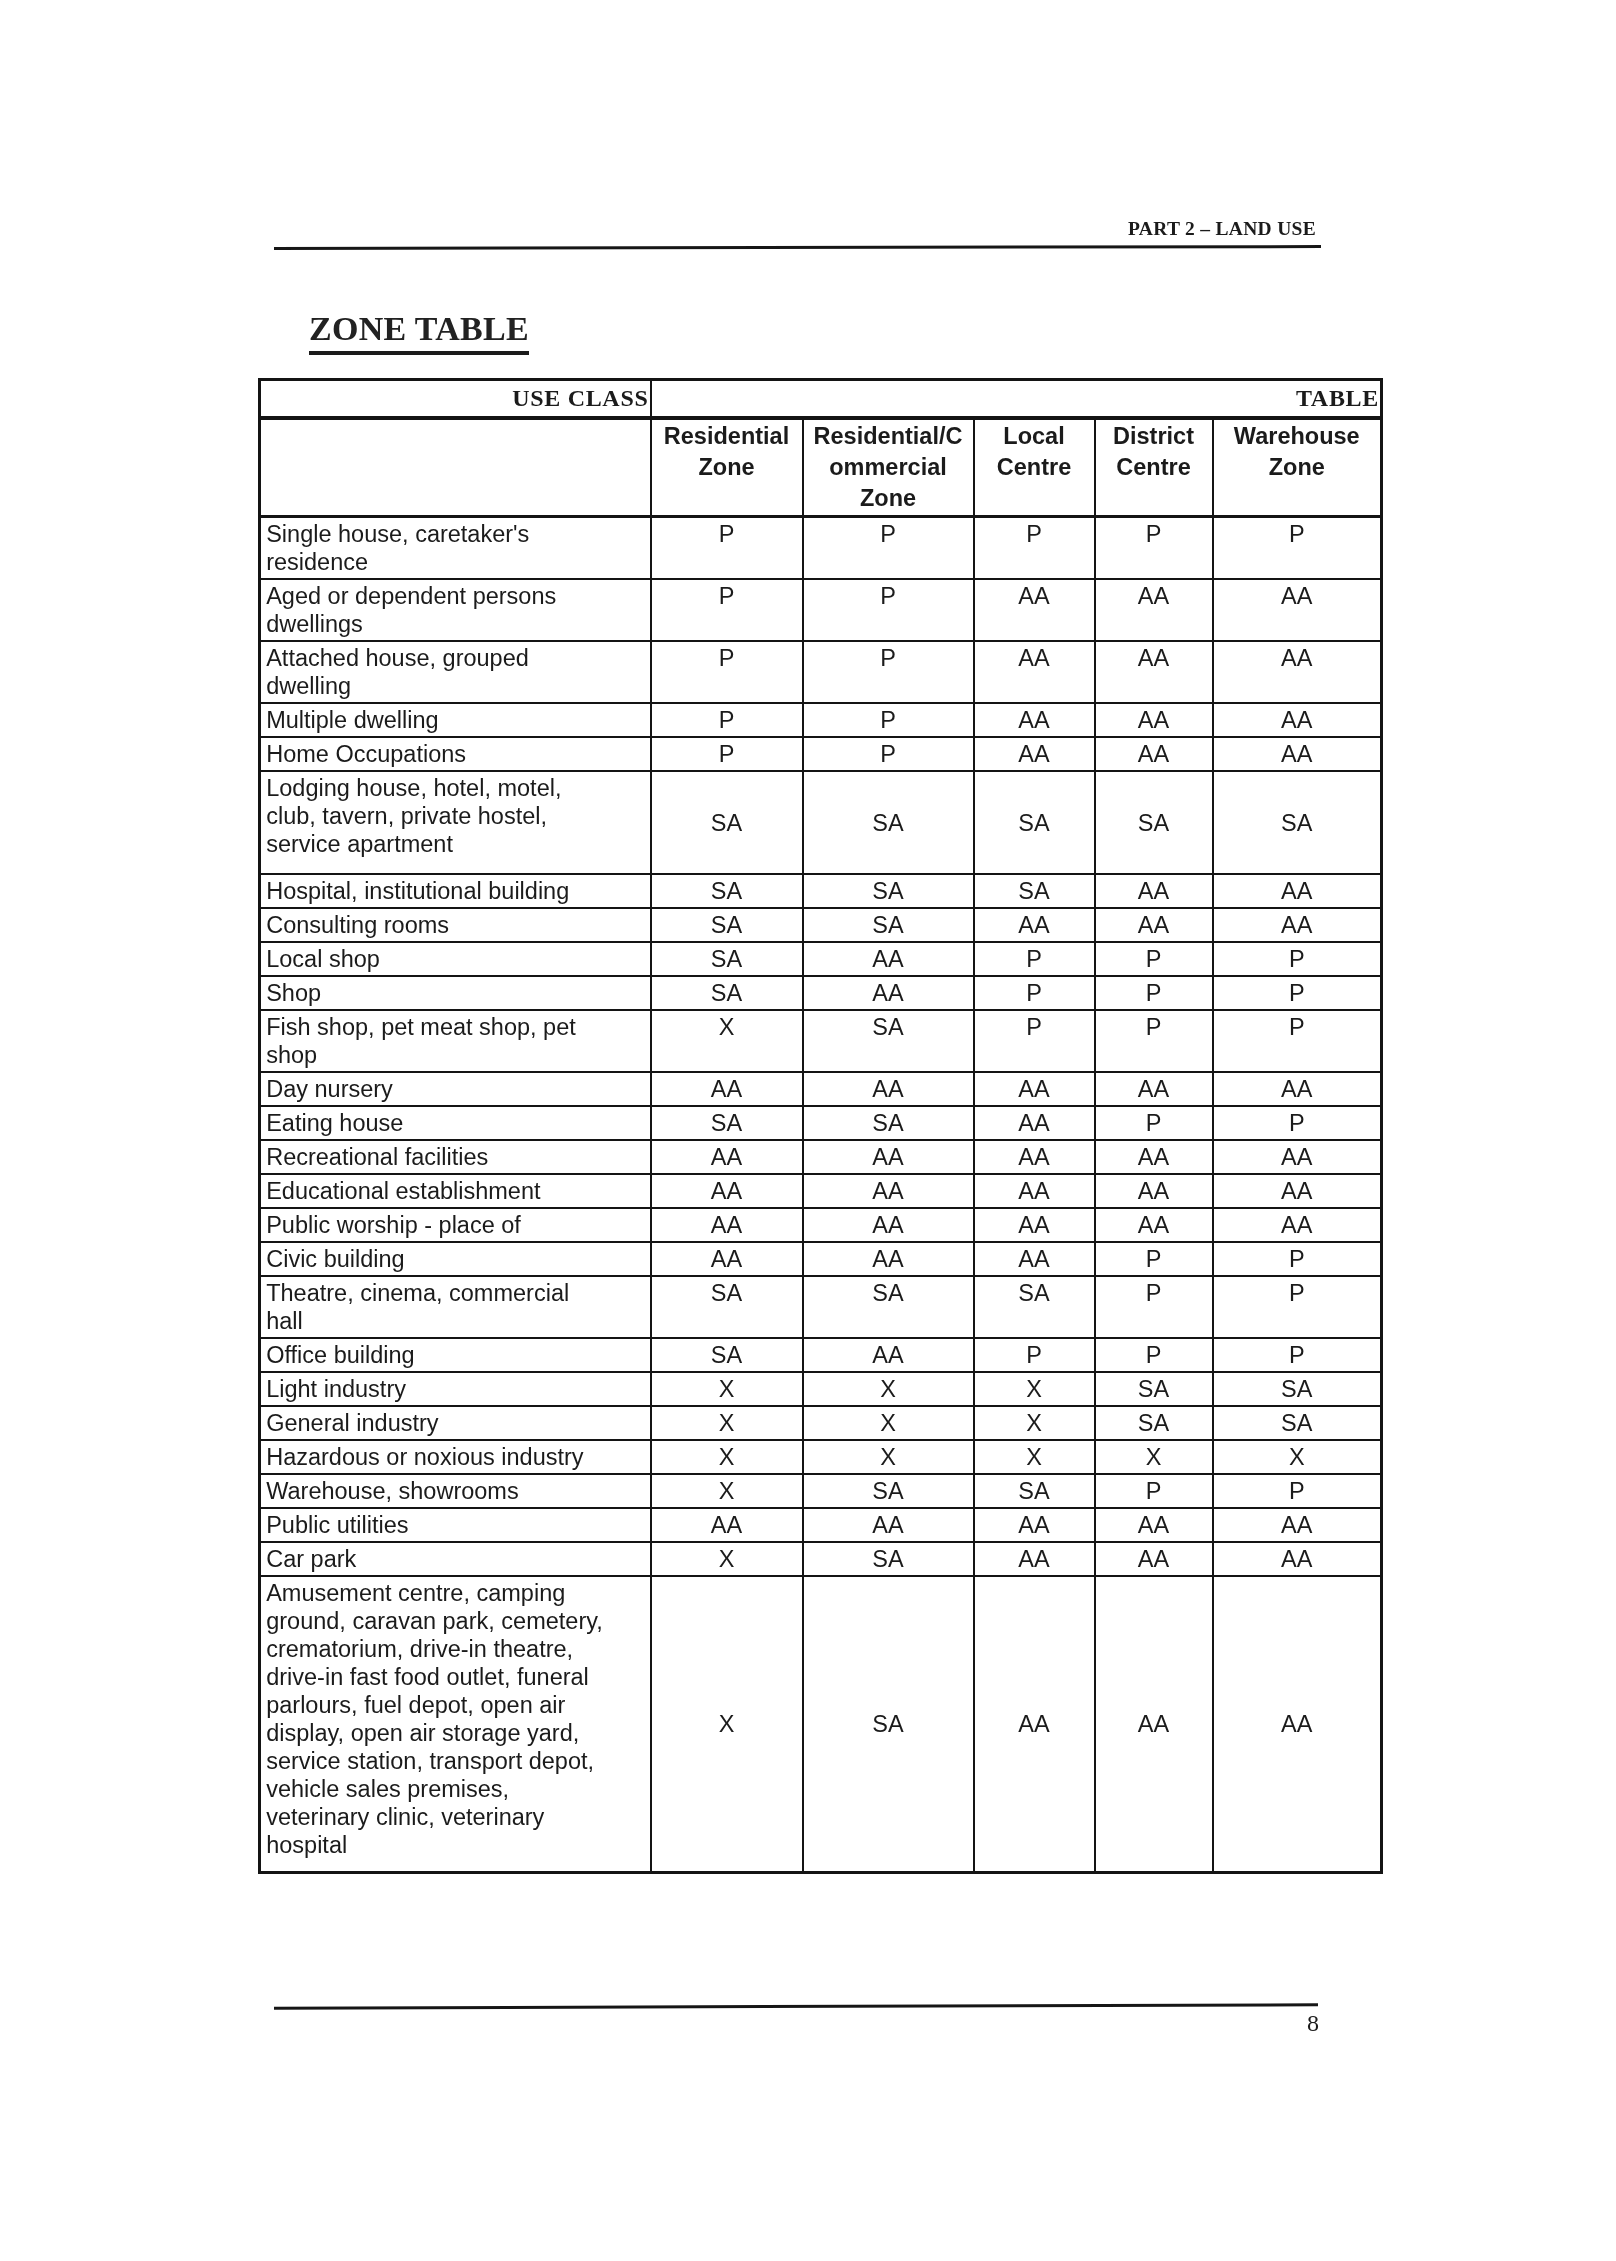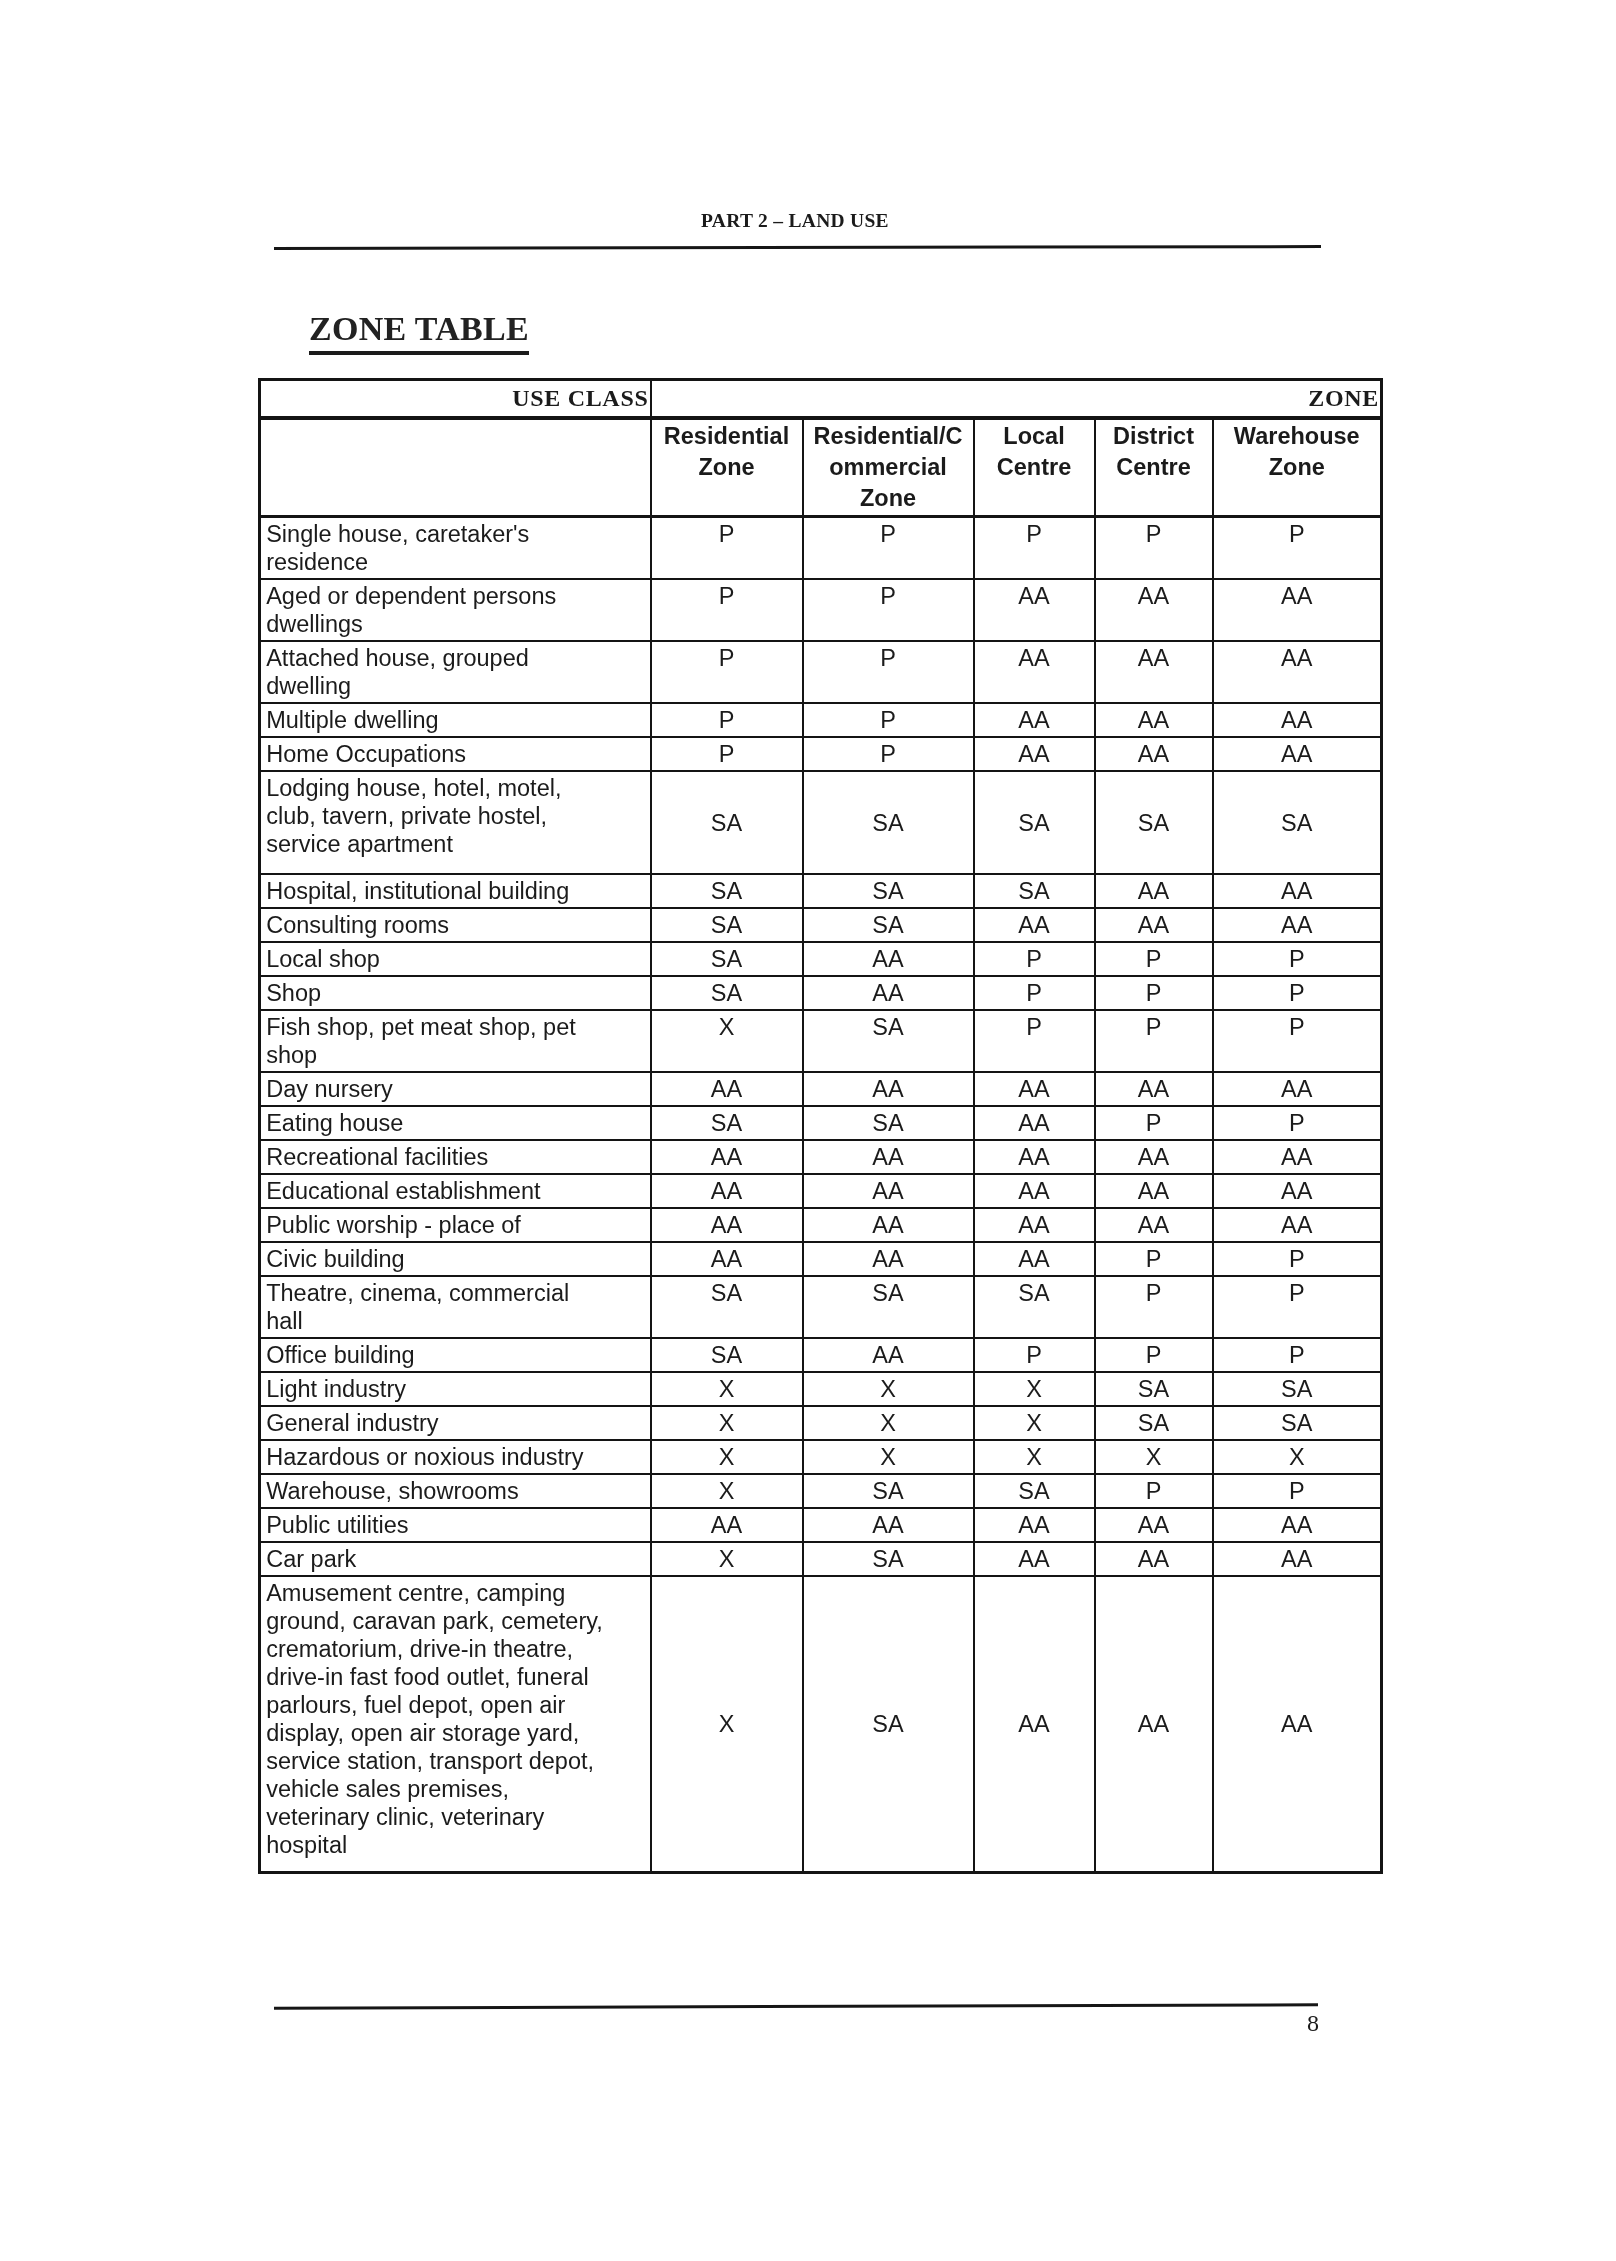--- a/index.html
+++ b/index.html
@@ -11,24 +11,24 @@
     position: relative;
     width: 1616px;
     height: 2261px;
     background: #ffffff;
     color: #1b1b1b;
     overflow: hidden;
     font-family: "Liberation Sans", sans-serif;
   }
   .running-header {
     position: absolute;
-    top: 210px;
+    top: 218px;
     left: 274px;
     right: 300px;
-    text-align: center;
+    text-align: right;
     font-family: "Liberation Serif", serif;
     font-weight: bold;
     font-size: 19.5px;
     letter-spacing: 0.3px;
     color: #1b1b1b;
   }
   .header-rule {
     position: absolute;
     left: 274px;
     top: 246px;
@@ -146,21 +146,21 @@
       <col style="width:391px">
       <col style="width:152px">
       <col style="width:171px">
       <col style="width:121px">
       <col style="width:118px">
       <col style="width:169px">
     </colgroup>
     <thead>
       <tr class="top-header-row">
         <th>USE CLASS</th>
-        <th colspan="5">ZONE</th>
+        <th colspan="5">TABLE</th>
       </tr>
       <tr class="zone-columns-row">
         <th></th>
 
       <th>Residential Zone</th>
           <th>Residential/Commercial Zone</th>
           <th>Local Centre</th>
           <th>District Centre</th>
           <th>Warehouse Zone</th>
         </tr>

